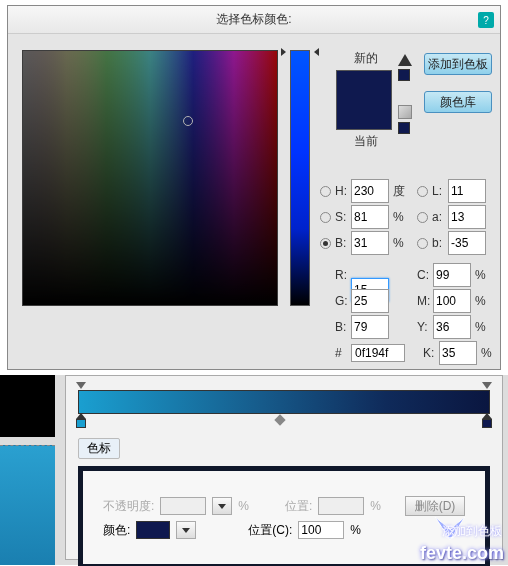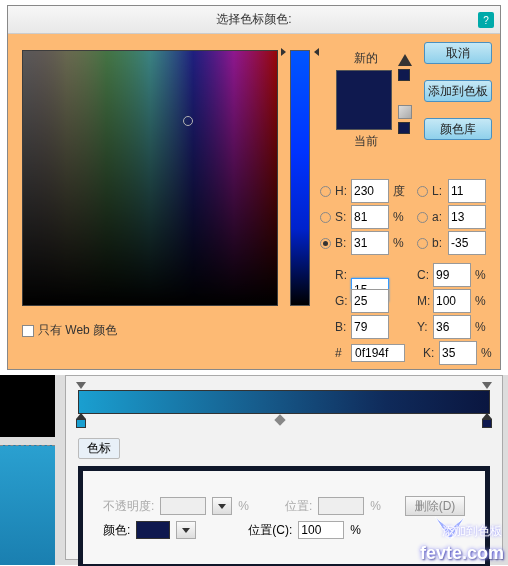--- a/index.html
+++ b/index.html
@@ -1,19 +1,19 @@
 <!DOCTYPE html>
 <html><head>
 <meta charset="utf-8">
 <style>
 * { box-sizing: border-box; margin: 0; padding: 0; font-family: "Microsoft YaHei", Arial, sans-serif; font-size: 12px; }
 body { background: #fff; width: 508px; height: 566px; overflow: hidden; position: relative; }
 
 
-.dialog { position: absolute; left: 7px; top: 5px; width: 494px; height: 365px; background: #fdba74; border: 1px solid #888; display: flex; flex-direction: column; }
+.dialog { position: absolute; left: 7px; top: 5px; width: 494px; height: 365px; background: #e5e5e5; border: 1px solid #888; display: flex; flex-direction: column; }
 .titlebar { height: 28px; background: linear-gradient(#f7f7f7,#e8e8e8); border-bottom: 1px solid #ccc; display: flex; align-items: center; padding: 0 8px; position: relative; }
 .title { flex: 1; text-align: center; color: #333; }
 .help-btn { width: 16px; height: 16px; background: #0aa; border-radius: 2px; position: absolute; right: 6px; top: 6px; display:flex;align-items:center;justify-content:center;color:#fff;font-size:10px;}
 
 .dialog-body { flex: 1; position: relative; padding: 10px 10px; }
 
 
 .color-field { position: absolute; left: 14px; top: 16px; width: 256px; height: 256px;
   background:
     linear-gradient(to bottom, rgba(0,0,0,0) 0%, rgba(0,0,0,1) 100%),
@@ -122,21 +122,20 @@
     </div>
     <div class="warn-icons">
       <div class="warn-tri"></div>
       <div class="warn-sq"></div>
       <div style="height:18px"></div>
       <div class="cube-icon"></div>
       <div class="warn-sq"></div>
     </div>
 
     <div class="btn-col">
-      <div class="btn">取消</div>
       <div style="height:6px"></div>
       <div class="btn">添加到色板</div>
       <div style="height:6px"></div>
       <div class="btn">颜色库</div>
     </div>
 
     <div class="num-grid">
       <div class="row">
         <span class="radio"></span>
         <span class="lbl">H:</span>
@@ -202,24 +201,20 @@
         <span class="radio-spacer"></span>
         <span class="lbl">#</span>
         <input class="hex-input" value="0f194f" style="">
         <span class="col2" style="margin-left:18px"></span>
         <span class="lbl">K:</span>
         <input class="num-input" value="35" style="">
         <span class="unit">%</span>
       </div>
     </div>
 
-    <div class="webonly">
-      <div class="cb"></div>
-      <span>只有 Web 颜色</span>
-    </div>
   </div>
 </div>
 
 <div class="lower">
   <div class="black-strip"></div>
   <div class="blue-strip"></div>
   <div class="grad-panel">
     <div class="grad-bar-wrap">
       <div class="stop-top" style="left:-2px"></div>
       <div class="stop-top" style="right:-2px"></div>

